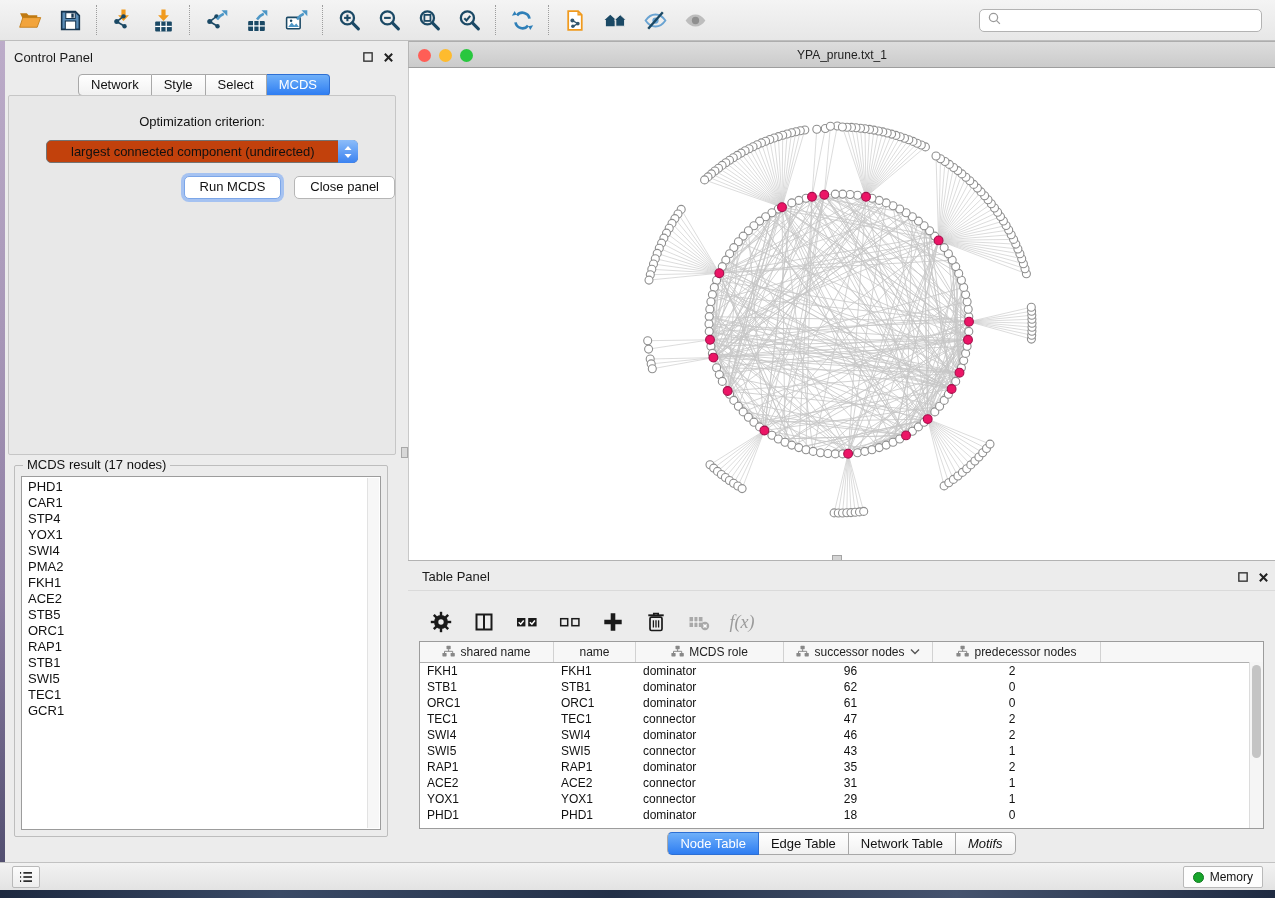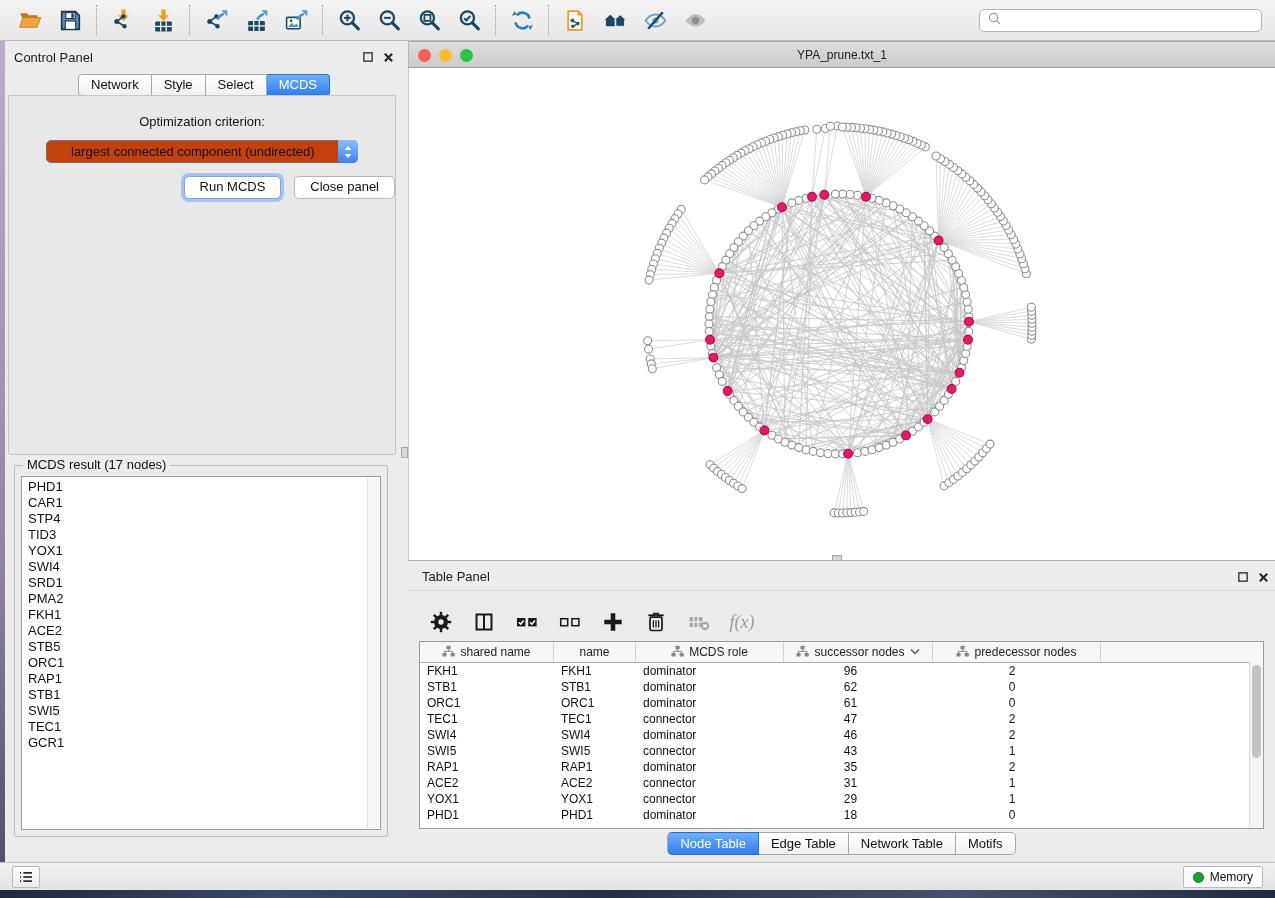--- a/index.html
+++ b/index.html
@@ -91,21 +91,21 @@
   .td{font-size:12px;color:#111;line-height:16px;height:16px;overflow:hidden;}
   .td.text{padding-left:7px;}
   .td.num{text-align:center;}
   .td.num.succ{padding-right:16px;}
   .td.num.pred{padding-right:10px;}
   #tbl-scroll{position:absolute;right:0;top:20px;bottom:0;width:13px;background:#f5f5f5;border-left:1px solid #dcdcdc;}
   #tbl-thumb{position:absolute;left:2px;right:2px;top:3px;height:93px;background:#c4c4c4;border-radius:6px;}
   #table-tabs{position:absolute;left:0;top:271px;width:100%;display:flex;justify-content:center;}
   #table-tabs .tab{height:21px;line-height:21px;border-radius:0;}
   #table-tabs .tab:first-child{border-radius:5px 0 0 5px;border-left:1px solid #a8a8a8;}
-  #table-tabs .tab:last-child{border-radius:0 5px 5px 0;}
+  #table-tabs .tab:last-child{border-radius:0 5px 5px 0;font-style:italic;}
   
   #status-bar{position:absolute;left:0;top:862px;width:1275px;height:28px;box-sizing:border-box;
     background:linear-gradient(#f2f2f2,#e3e3e3);border-top:1px solid #c2c2c2;}
   #panel-menu-button{position:absolute;left:12px;top:3px;width:28px;height:22px;box-sizing:border-box;
     background:linear-gradient(#fcfcfc,#ededed);border:1px solid #b9b9b9;border-radius:2px;
     display:flex;align-items:center;justify-content:center;}
   #memory-button{position:absolute;right:12px;top:3px;height:22px;box-sizing:border-box;padding:0 9px;
     background:#fdfdfd;border:1px solid #b9b9b9;border-radius:2px;display:flex;align-items:center;gap:6px;}
   #memory-dot{width:11px;height:11px;border-radius:50%;background:#17a52b;border:1px solid #107a20;box-sizing:border-box;}
   #memory-label{font-size:12px;color:#111;}
@@ -328,24 +328,22 @@
     </div>
   </div>
 
   <div id="mcds-fieldset">
     <div id="mcds-legend">MCDS result (17 nodes)</div>
     <div id="mcds-listbox">
       <div id="mcds-list">
           <div>PHD1</div>
           <div>CAR1</div>
           <div>STP4</div>
-          <div>TID3</div>
           <div>YOX1</div>
           <div>SWI4</div>
-          <div>SRD1</div>
           <div>PMA2</div>
           <div>FKH1</div>
           <div>ACE2</div>
           <div>STB5</div>
           <div>ORC1</div>
           <div>RAP1</div>
           <div>STB1</div>
           <div>SWI5</div>
           <div>TEC1</div>
           <div>GCR1</div>

